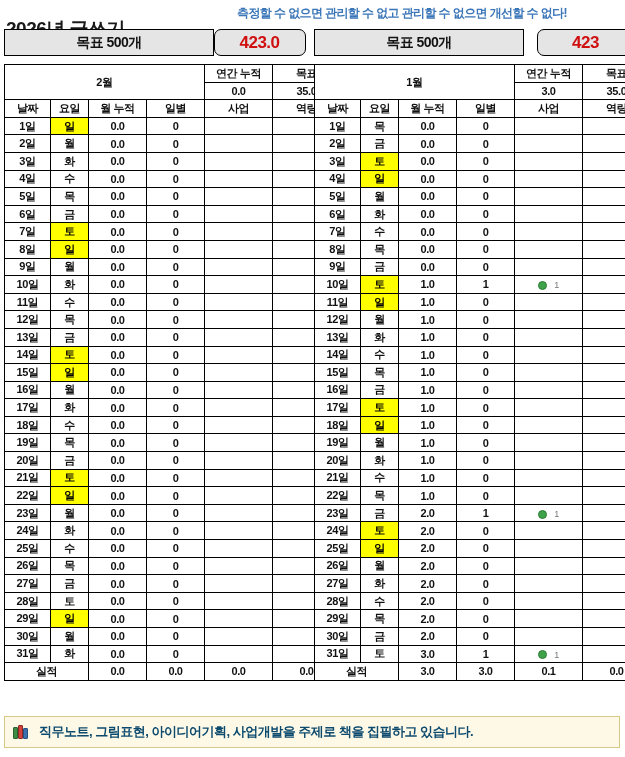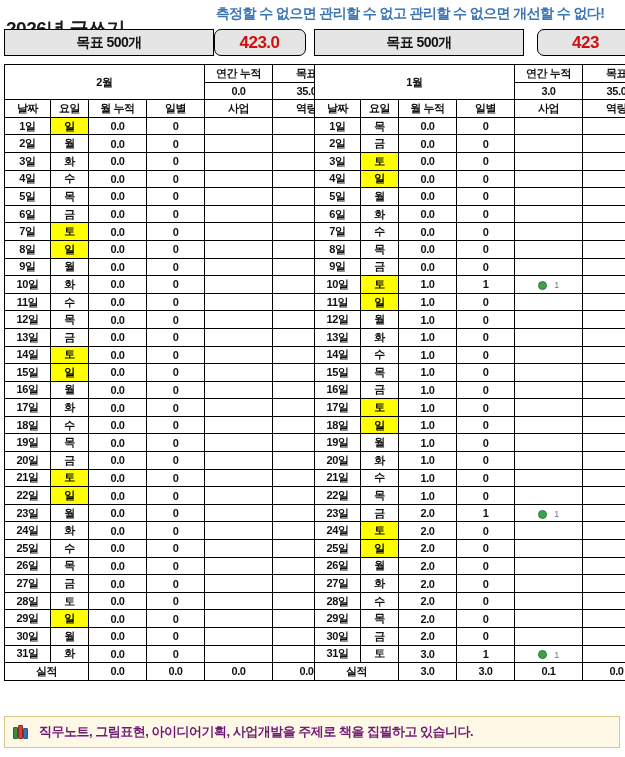--- a/index.html
+++ b/index.html
@@ -15,23 +15,23 @@
   
   .titlebar {
     position: absolute; left: 0; top: 0; width: 625px; height: 26px;
   }
   .doc-title {
     position: absolute; left: 6px; top: 0px;
     font-size: 19px; font-weight: bold; color: #1a1a1a;
     letter-spacing: -0.5px; line-height: 26px; margin-top: 16px;
   }
   .slogan {
-    position: absolute; left: 200px; top: 0px; width: 420px;
+    position: absolute; left: 192px; top: 0px; width: 420px;
     text-align: center; line-height: 26px;
-    font-size: 14px; font-weight: bold; color: #3A76B8;
+    font-size: 12px; font-weight: bold; color: #3A76B8;
     letter-spacing: -0.6px;
   }
 
   
   .banner { position: absolute; top: 29px; height: 27px; }
   .banner .cell {
     position: absolute; top: 0; height: 27px;
     border: 1.5px solid #000; background: #e5e5e5;
     display: flex; align-items: center; justify-content: center;
     font-size: 14px; font-weight: bold; color: #111;
@@ -117,21 +117,21 @@
     width: 16px; height: 14px; position: relative; margin-right: 10px;
     flex: 0 0 auto;
   }
   .note .bookicon i {
     position: absolute; display: block; border-radius: 1px;
   }
   .note .bk1 { left: 0px;  top: 2px;  width: 5px; height: 12px; background: #3E8D45; border: 1px solid #2a6130; }
   .note .bk2 { left: 5px;  top: 0px;  width: 5px; height: 14px; background: #D4413A; border: 1px solid #8e2a25; }
   .note .bk3 { left: 10px; top: 3px;  width: 5px; height: 11px; background: #3B6FB0; border: 1px solid #28507f; }
   .note .notetext {
-    font-size: 13px; font-weight: bold; color: #701a75; letter-spacing: -0.5px;
+    font-size: 13px; font-weight: bold; color: #0c4a6e; letter-spacing: -0.5px;
   }
 </style>
 </head>
 <body>
 
 <div id="app">
 
   <div class="titlebar">
     <div class="doc-title">2026년 글쓰기</div>
     <div class="slogan">측정할 수 없으면 관리할 수 없고 관리할 수 없으면 개선할 수 없다!</div>

